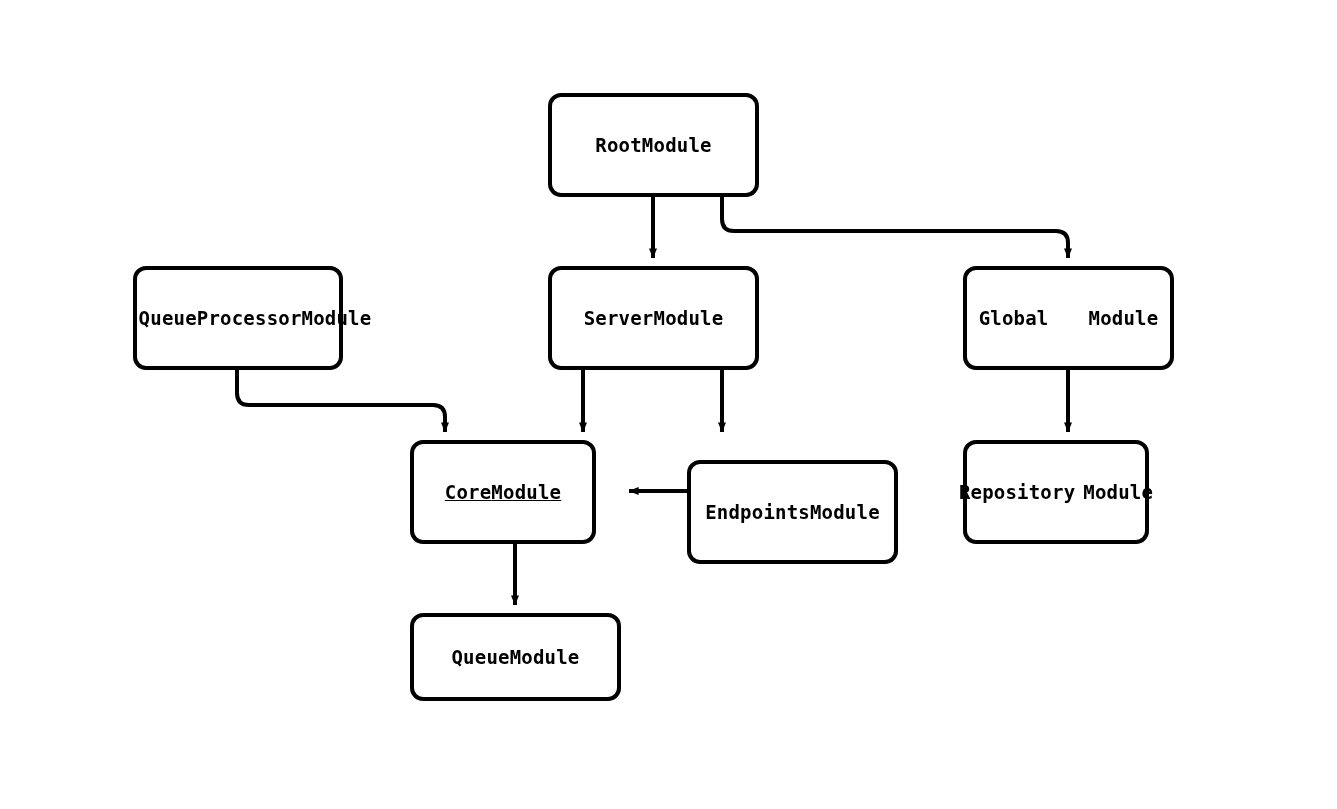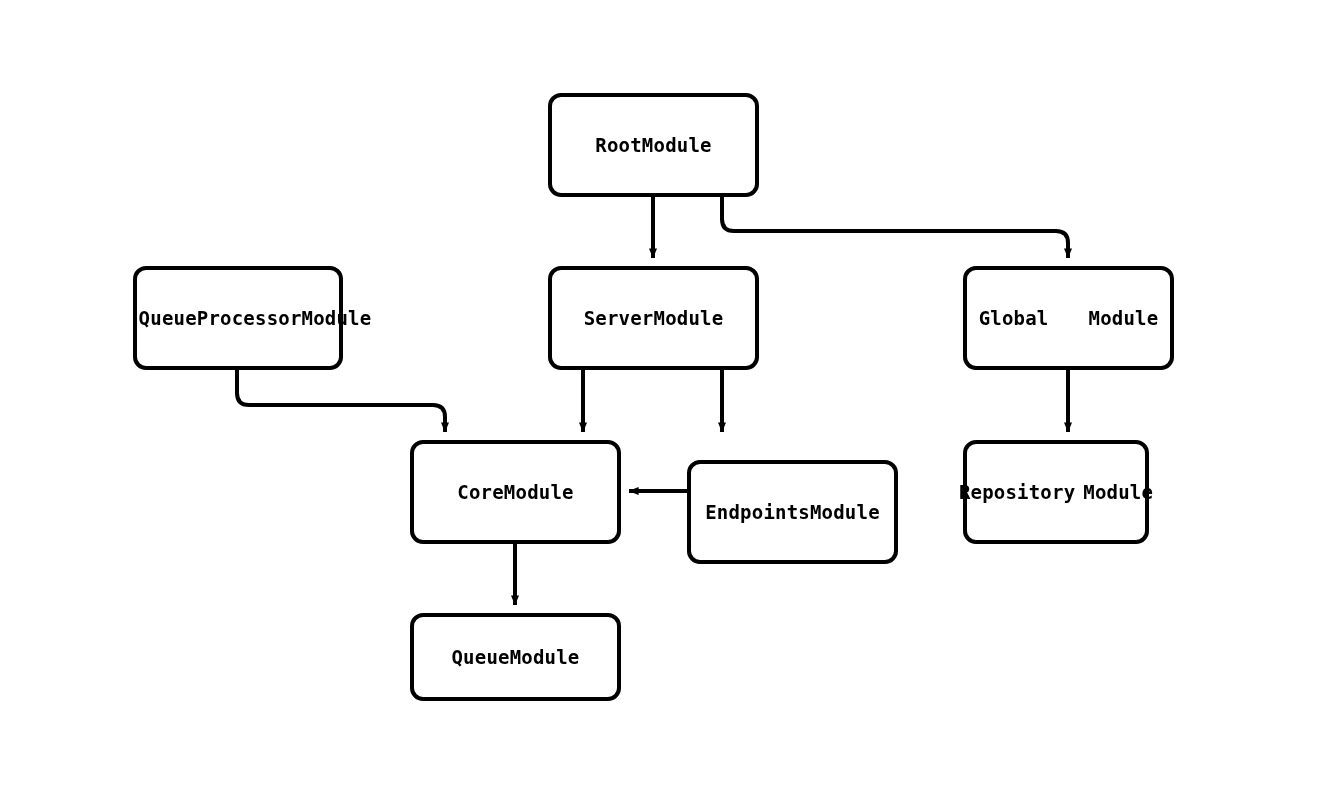--- a/index.html
+++ b/index.html
@@ -95,21 +95,21 @@
   <div class="node" style="left:548px; top:266px; width:211px; height:104px;">
     <div class="node-label">Server</div>
     <div class="node-label">Module</div>
   </div>
 
   <div class="node" style="left:963px; top:266px; width:211px; height:104px;gap:40px;">
     <div class="node-label">Global</div>
     <div class="node-label">Module</div>
   </div>
 
-  <div class="node" style="left:410px; top:440px; width:211px; height:104px;">
+  <div class="node" style="left:410px; top:440px; width:186px; height:104px;text-decoration:underline;">
     <div class="node-label">Core</div>
     <div class="node-label">Module</div>
   </div>
 
   <div class="node" style="left:687px; top:460px; width:211px; height:104px;">
     <div class="node-label">Endpoints</div>
     <div class="node-label">Module</div>
   </div>
 
   <div class="node" style="left:963px; top:440px; width:186px; height:104px;gap:8px;">

